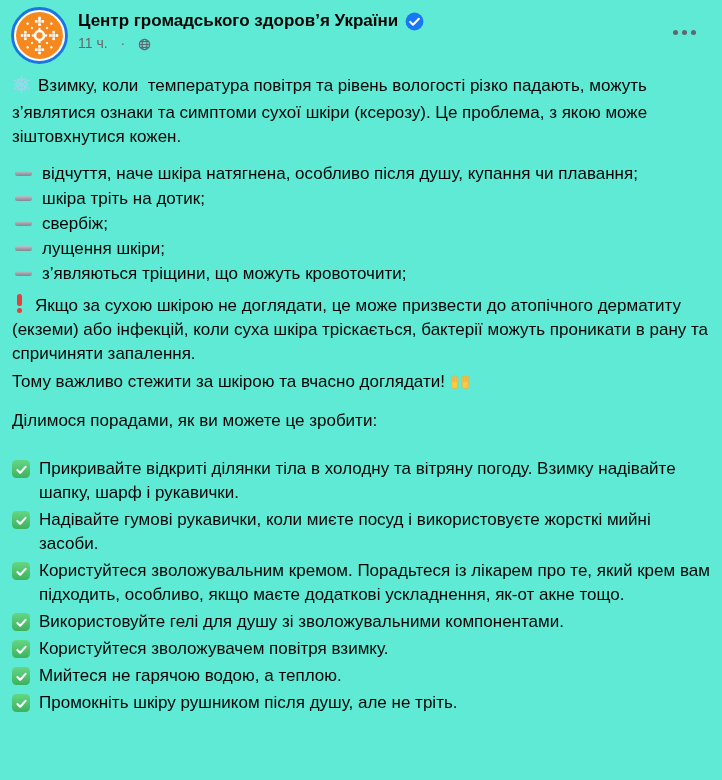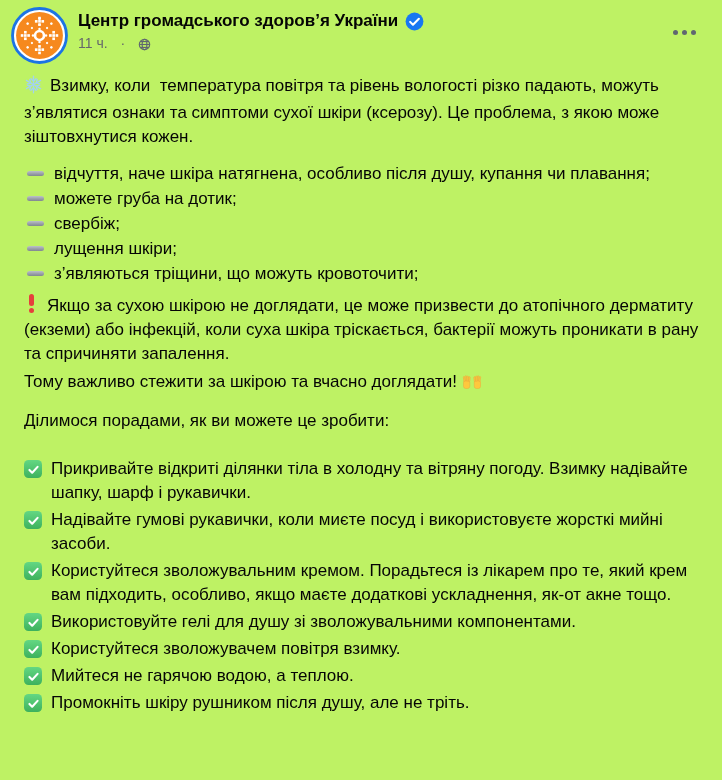--- a/index.html
+++ b/index.html
@@ -1,37 +1,37 @@
 <!DOCTYPE html>
 <html><head>
 <meta charset="utf-8">
 <style>
   html,body{margin:0;padding:0;}
   body{
     width:722px;height:780px;background:#ffffff;overflow:hidden;
     font-family:"Liberation Sans","DejaVu Sans",sans-serif;
     -webkit-font-smoothing:antialiased;
   }
-  .card{width:100%;height:100%;background:#bef264;}
+  .card{width:100%;height:100%;background:#5eead4;}
 
   
   .header{display:flex;align-items:flex-start;padding:7px 12px 0 11px;}
   .avatar{width:57px;height:57px;flex:none;margin-right:10px;cursor:pointer;border-radius:50%;}
   .h-text{flex:1;min-width:0;padding-top:3px;}
   .name-row{display:flex;align-items:center;gap:7px;}
   .page-name{font-size:17px;font-weight:bold;color:#050505;cursor:pointer;line-height:22px;}
   .verified{width:19px;height:19px;flex:none;display:inline-flex;}
   .meta{display:flex;align-items:center;gap:12px;font-size:14px;color:#65676B;margin-top:3px;line-height:17px;}
   .meta .dot{margin:0 1px;}
   .globe{display:inline-flex;margin-top:1px;}
   .more{display:flex;gap:4px;align-items:center;padding:10px 6px;margin-top:13px;margin-right:8px;cursor:pointer;border-radius:18px;}
   .more i{width:5px;height:5px;border-radius:50%;background:#606770;display:block;}
 
   
-  .body{padding:10px 11px 0 24px;font-size:17px;line-height:24px;color:#050505;}
+  .body{padding:10px 11px 0 12px;font-size:17px;line-height:24px;color:#050505;}
   .body .bind{white-space:pre-wrap;}
   .para{margin:0 0 12px;}
   .warning-para{margin-bottom:4px;}
   .tips-heading{margin-bottom:24px;}
 
   
   .emoji{display:inline-block;vertical-align:-3px;margin-right:7px;}
   .hands{display:inline-block;vertical-align:-3px;margin-left:5px;}
 
   
@@ -141,21 +141,21 @@
     </p>
 
 
     <div class="symptoms">
       <div class="symptom">
           <span class="minus"></span>
           <span class="bind">відчуття, наче шкіра натягнена, особливо після душу, купання чи плавання;</span>
         </div>
       <div class="symptom">
           <span class="minus"></span>
-          <span class="bind">можете груба на дотик;</span>
+          <span class="bind">шкіра тріть на дотик;</span>
         </div>
       <div class="symptom">
           <span class="minus"></span>
           <span class="bind">свербіж;</span>
         </div>
       <div class="symptom">
           <span class="minus"></span>
           <span class="bind">лущення шкіри;</span>
         </div>
       <div class="symptom">

